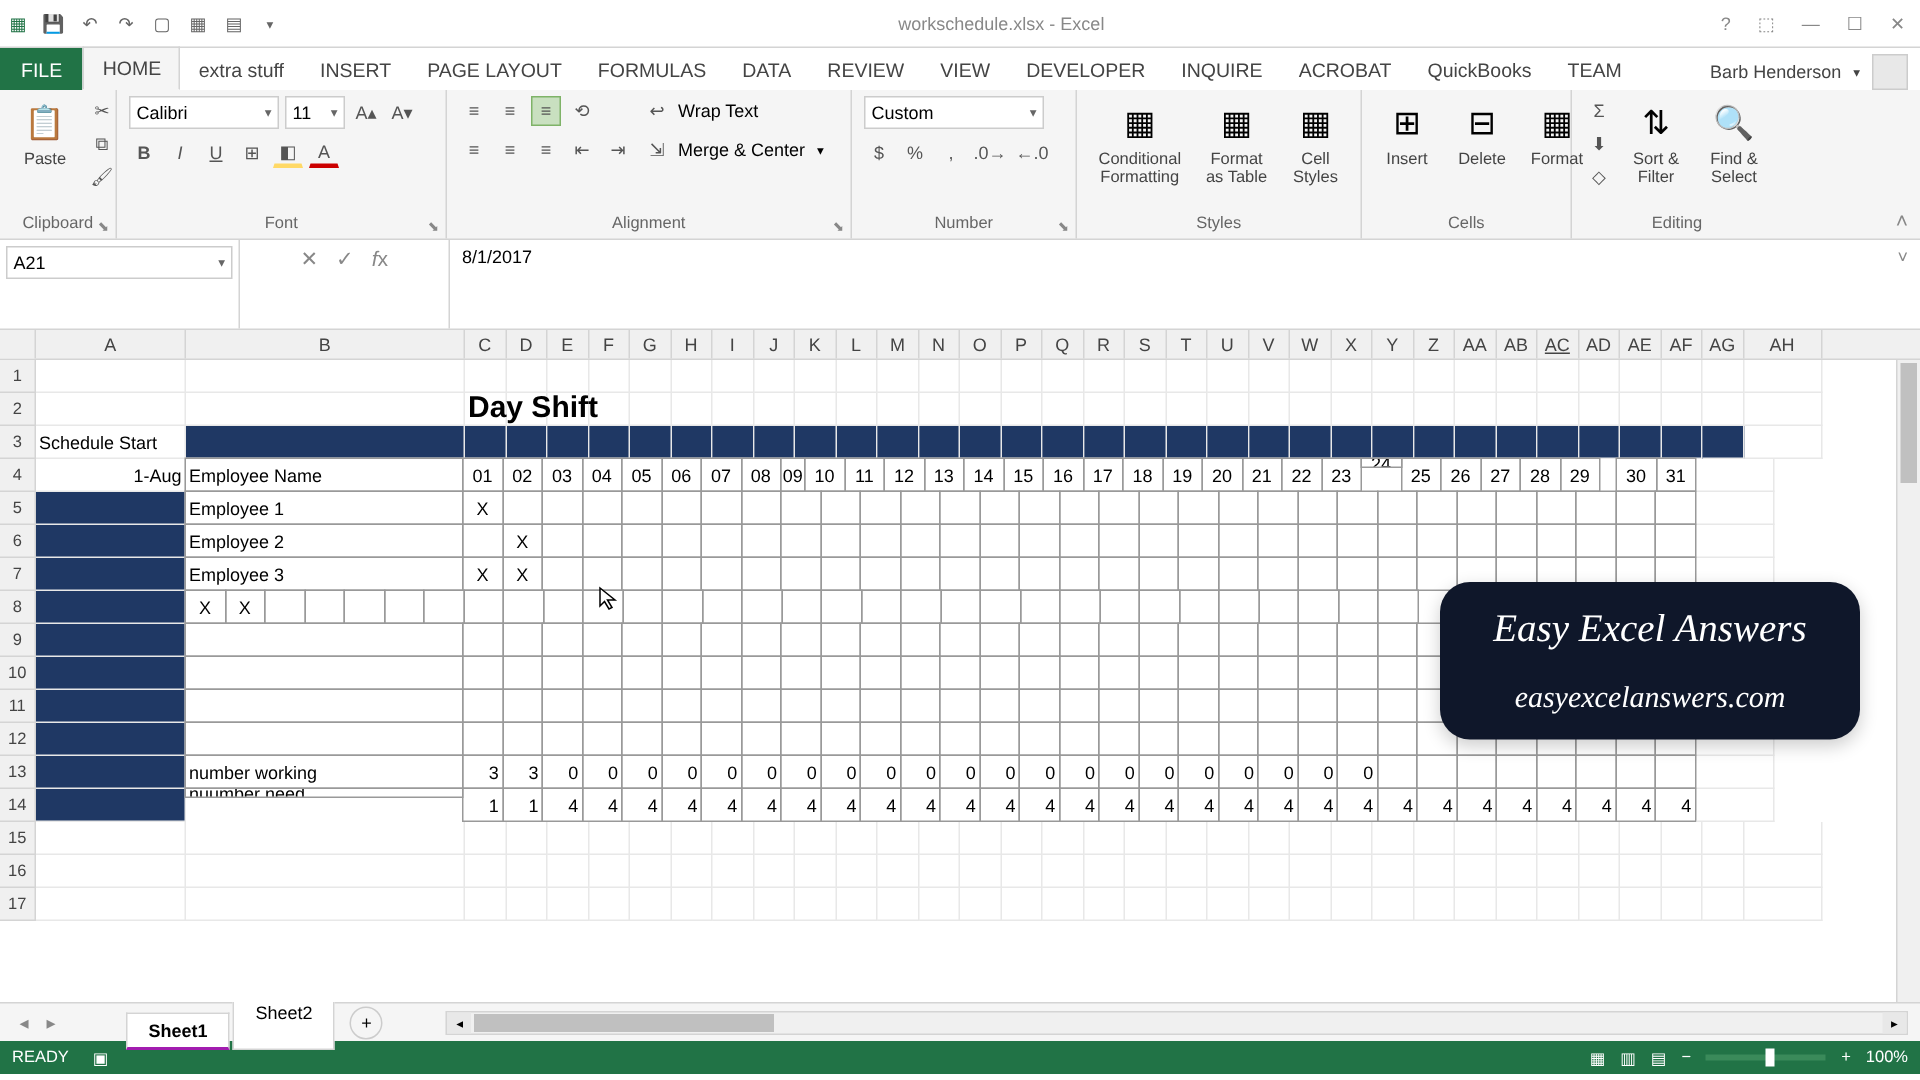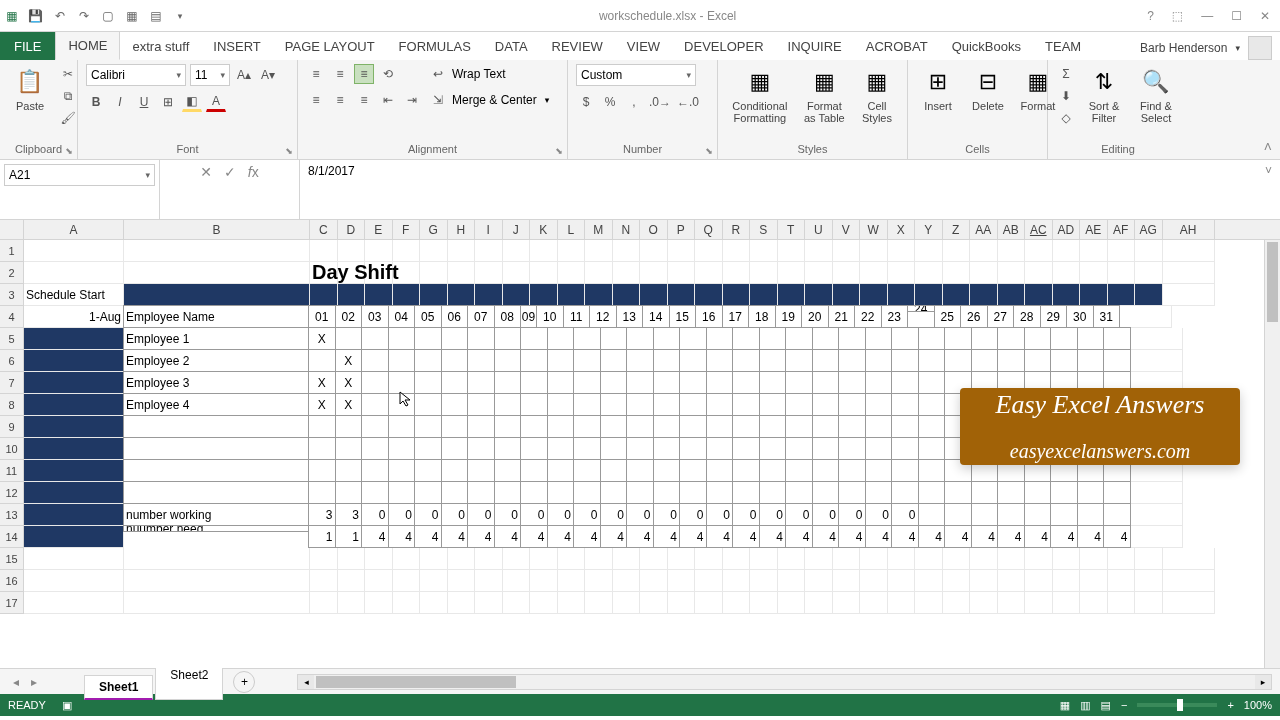--- a/index.html
+++ b/index.html
@@ -73,21 +73,21 @@
 .hsb-btn { position: absolute; width: 16px; height: 14px; top: 0; background: #e8e8e8; display: flex; align-items: center; justify-content: center; font-size: 9px; }
 .hsb-thumb { position: absolute; left: 18px; top: 1px; height: 12px; width: 200px; background: #c0c0c0; }
 
 
 .status-bar { height: 22px; background: #217346; color: #fff; display: flex; align-items: center; padding: 0 8px; font-size: 11px; }
 .status-right { margin-left: auto; display: flex; align-items: center; gap: 10px; }
 .zoom-slider { width: 80px; height: 4px; background: #3a8a5a; position: relative; }
 .zoom-slider::after { content: ''; position: absolute; left: 50%; top: -4px; width: 6px; height: 12px; background: #fff; }
 
 
-.overlay { position: absolute; background: #a16207; color: #fff; border-radius: 4px; padding: 2px 30px; box-shadow: 0 4px 12px rgba(0,0,0,0.2); }
+.overlay { position: absolute; background: #0f172a; color: #fff; border-radius: 20px; padding: 16px 30px; box-shadow: 0 4px 12px rgba(0,0,0,0.2); }
 .overlay-title { font-family: Georgia, serif; font-size: 26px; font-style: italic; text-align: center; margin-bottom: 20px; }
 .overlay-url { font-family: Georgia, serif; font-size: 20px; font-style: italic; text-align: center; }
 
 
 .cursor { position: absolute; pointer-events: none; }
 
 </style>
 </head>
 <body>
 
@@ -490,21 +490,21 @@
           <div class="cell" style="width: 27.5px; border: 1px solid rgb(153, 153, 153); margin: -1px 0px 0px -1px; justify-content: center;">19</div>
           <div class="cell" style="width: 27.5px; border: 1px solid rgb(153, 153, 153); margin: -1px 0px 0px -1px; justify-content: center;">20</div>
           <div class="cell" style="width: 27.5px; border: 1px solid rgb(153, 153, 153); margin: -1px 0px 0px -1px; justify-content: center;">21</div>
           <div class="cell" style="width: 27.5px; border: 1px solid rgb(153, 153, 153); margin: -1px 0px 0px -1px; justify-content: center;">22</div>
           <div class="cell" style="width: 27.5px; border: 1px solid rgb(153, 153, 153); margin: -1px 0px 0px -1px; justify-content: center;">23</div>
           <div class="cell" style="width: 27.5px; border: 1px solid rgb(153, 153, 153); margin: -1px 0px 16px -1px; justify-content: center;">24</div>
           <div class="cell" style="width: 27.5px; border: 1px solid rgb(153, 153, 153); margin: -1px 0px 0px -1px; justify-content: center;">25</div>
           <div class="cell" style="width: 27.5px; border: 1px solid rgb(153, 153, 153); margin: -1px 0px 0px -1px; justify-content: center;">26</div>
           <div class="cell" style="width: 27.5px; border: 1px solid rgb(153, 153, 153); margin: -1px 0px 0px -1px; justify-content: center;">27</div>
           <div class="cell" style="width: 27.5px; border: 1px solid rgb(153, 153, 153); margin: -1px 0px 0px -1px; justify-content: center;">28</div>
-          <div class="cell" style="width: 27.5px; border: 1px solid rgb(153, 153, 153); margin: -1px 0px 0px -1px; justify-content: center;">29</div>
+          <div class="cell" style="width: 27.5px; border: 1px solid rgb(153, 153, 153); margin: -1px 11px 0px -1px; justify-content: center;">29</div>
           <div class="cell" style="width: 27.5px; border: 1px solid rgb(153, 153, 153); margin: -1px 0px 0px -1px; justify-content: center;">30</div>
           <div class="cell" style="width: 27.5px; border: 1px solid rgb(153, 153, 153); margin: -1px 0px 0px -1px; justify-content: center;">31</div>
           <div class="cell" style="width: 52px; justify-content: flex-start;"></div>
         </div>
         <div class="cell-row">
           <div class="cell" style="width: 100px; background: rgb(31, 56, 100); justify-content: flex-start;"></div>
           <div class="cell" style="width: 186px; border: 1px solid rgb(153, 153, 153); margin: -1px 0px 0px -1px; justify-content: flex-start;">Employee 1</div>
           <div class="cell" style="width: 27.5px; border: 1px solid rgb(153, 153, 153); margin: -1px 0px 0px -1px; justify-content: center;">X</div>
           <div class="cell" style="width: 27.5px; border: 1px solid rgb(153, 153, 153); margin: -1px 0px 0px -1px; justify-content: center;"></div>
           <div class="cell" style="width: 27.5px; border: 1px solid rgb(153, 153, 153); margin: -1px 0px 0px -1px; justify-content: center;"></div>
@@ -605,21 +605,20 @@
           <div class="cell" style="width: 27.5px; border: 1px solid rgb(153, 153, 153); margin: -1px 0px 0px -1px; justify-content: center;"></div>
           <div class="cell" style="width: 27.5px; border: 1px solid rgb(153, 153, 153); margin: -1px 0px 0px -1px; justify-content: center;"></div>
           <div class="cell" style="width: 27.5px; border: 1px solid rgb(153, 153, 153); margin: -1px 0px 0px -1px; justify-content: center;"></div>
           <div class="cell" style="width: 27.5px; border: 1px solid rgb(153, 153, 153); margin: -1px 0px 0px -1px; justify-content: center;"></div>
           <div class="cell" style="width: 27.5px; border: 1px solid rgb(153, 153, 153); margin: -1px 0px 0px -1px; justify-content: center;"></div>
           <div class="cell" style="width: 27.5px; border: 1px solid rgb(153, 153, 153); margin: -1px 0px 0px -1px; justify-content: center;"></div>
           <div class="cell" style="width: 52px; justify-content: flex-start;"></div>
         </div>
         <div class="cell-row">
           <div class="cell" style="width: 100px; background: rgb(31, 56, 100); justify-content: flex-start;"></div>
-          <div class="cell" style="width: 186px; border: 1px solid rgb(153, 153, 153); margin: -1px 0px 0px -1px; justify-content: flex-start;">Employee 4</div>
           <div class="cell" style="width: 27.5px; border: 1px solid rgb(153, 153, 153); margin: -1px 0px 0px -1px; justify-content: center;">X</div>
           <div class="cell" style="width: 27.5px; border: 1px solid rgb(153, 153, 153); margin: -1px 0px 0px -1px; justify-content: center;">X</div>
           <div class="cell" style="width: 27.5px; border: 1px solid rgb(153, 153, 153); margin: -1px 0px 0px -1px; justify-content: center;"></div>
           <div class="cell" style="width: 27.5px; border: 1px solid rgb(153, 153, 153); margin: -1px 0px 0px -1px; justify-content: center;"></div>
           <div class="cell" style="width: 27.5px; border: 1px solid rgb(153, 153, 153); margin: -1px 0px 0px -1px; justify-content: center;"></div>
           <div class="cell" style="width: 27.5px; border: 1px solid rgb(153, 153, 153); margin: -1px 0px 0px -1px; justify-content: center;"></div>
           <div class="cell" style="width: 27.5px; border: 1px solid rgb(153, 153, 153); margin: -1px 0px 0px -1px; justify-content: center;"></div>
           <div class="cell" style="width: 27.5px; border: 1px solid rgb(153, 153, 153); margin: -1px 0px 0px -1px; justify-content: center;"></div>
           <div class="cell" style="width: 27.5px; border: 1px solid rgb(153, 153, 153); margin: -1px 0px 0px -1px; justify-content: center;"></div>
           <div class="cell" style="width: 27.5px; border: 1px solid rgb(153, 153, 153); margin: -1px 0px 0px -1px; justify-content: center;"></div>

